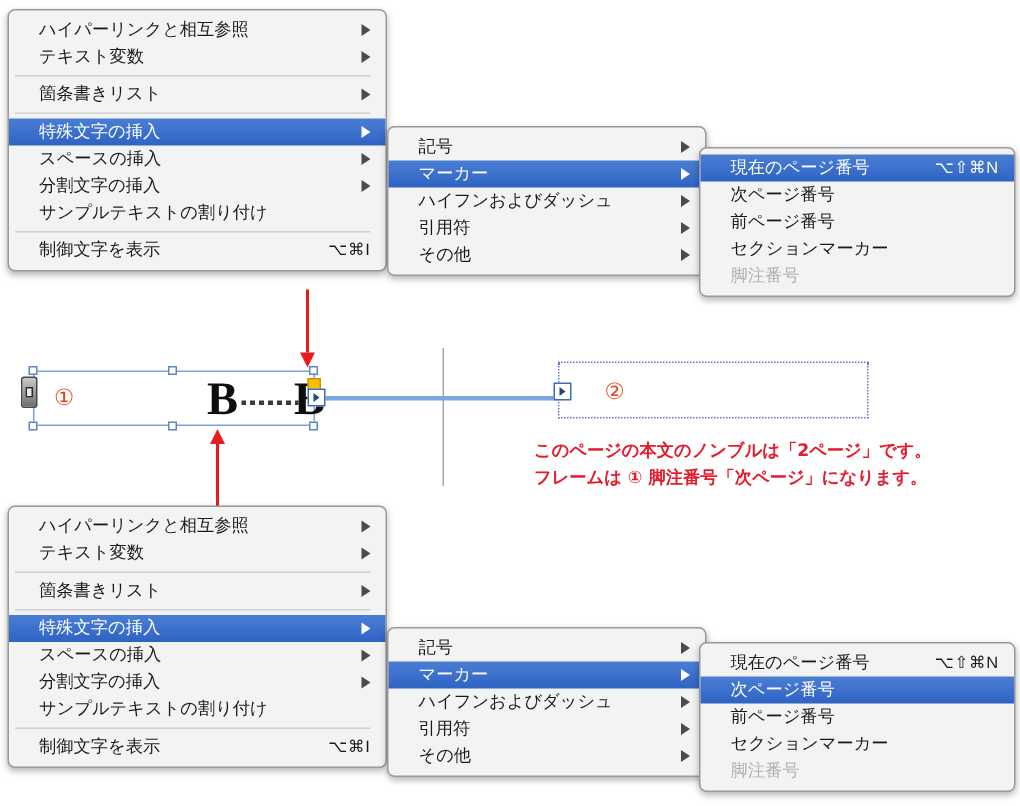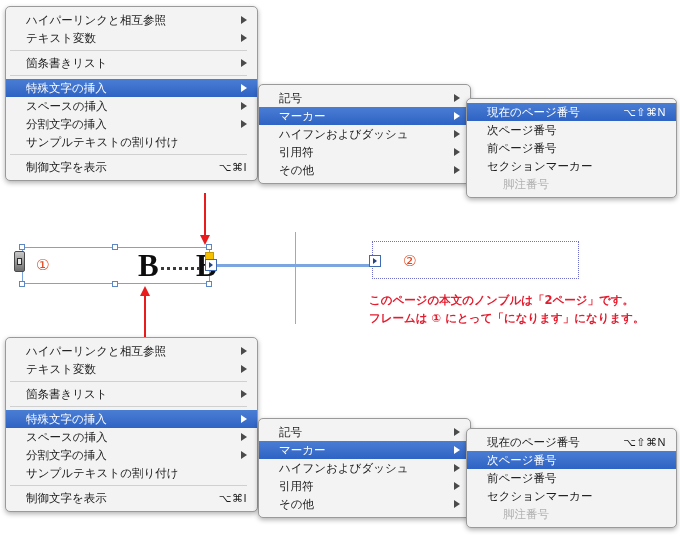--- a/index.html
+++ b/index.html
@@ -39,21 +39,21 @@
     margin-left:auto;
     padding-left:14px;
     font-size:11px;
     letter-spacing:.5px;
   }
   .menu .mi.sel{
     background:linear-gradient(to bottom,#4a7ed4 0%,#2f63c4 100%);
     color:#ffffff;
     justify-content:space-between;
   }
-  .menu .mi.dis{color:#b0b0b0;margin-left:16px;}
+  .menu .mi.dis{color:#b0b0b0;}
   .menu .arr{
     margin-left:auto;
     width:0;height:0;
     border-top:4px solid transparent;
     border-bottom:4px solid transparent;
     border-left:6px solid #4b4b4b;
   }
   .menu .mi.sel .arr{border-left-color:#ffffff;}
   .menu .sep{
     height:1px;margin:3px 10px 3px 4px;
@@ -159,21 +159,21 @@
     background:#e81c1c;
   }
   .arrow-up:after{
     content:"";position:absolute;left:-4px;top:-10px;width:0;height:0;
     border-left:5px solid transparent;border-right:5px solid transparent;
     border-bottom:10px solid #e81c1c;
   }
 
   
   .caption{
-    position:absolute;left:369px;top:292px;width:300px;
+    position:absolute;left:356px;top:292px;width:300px;
     color:#e41c2e;font-size:11.5px;line-height:17.5px;
     font-family:"DejaVu Sans","Liberation Sans",sans-serif;
     font-weight:bold;
   }
   .caption div{white-space:nowrap;}
 </style>
 </head>
 <body>
 
 <div class="stage">
@@ -287,21 +287,21 @@
   <div class="frame2"></div>
   <div class="outport2">
       <b></b>
     </div>
   <div class="circnum" id="cn2">②</div>
 
   <div class="arrow-up"></div>
 
   <div class="caption">
     <div>このページの本文のノンブルは「2ページ」です。</div>
-    <div>フレームは ① にとって「になります」になります。</div>
+    <div>フレームは ① 脚注番号「次ページ」になります。</div>
   </div>
 
   <div class="menu" id="menu-d">
       <div class="mi">
         <span class="lbl">ハイパーリンクと相互参照</span>
         <span class="arr"></span>
       </div>
       <div class="mi">
         <span class="lbl">テキスト変数</span>
         <span class="arr"></span>

